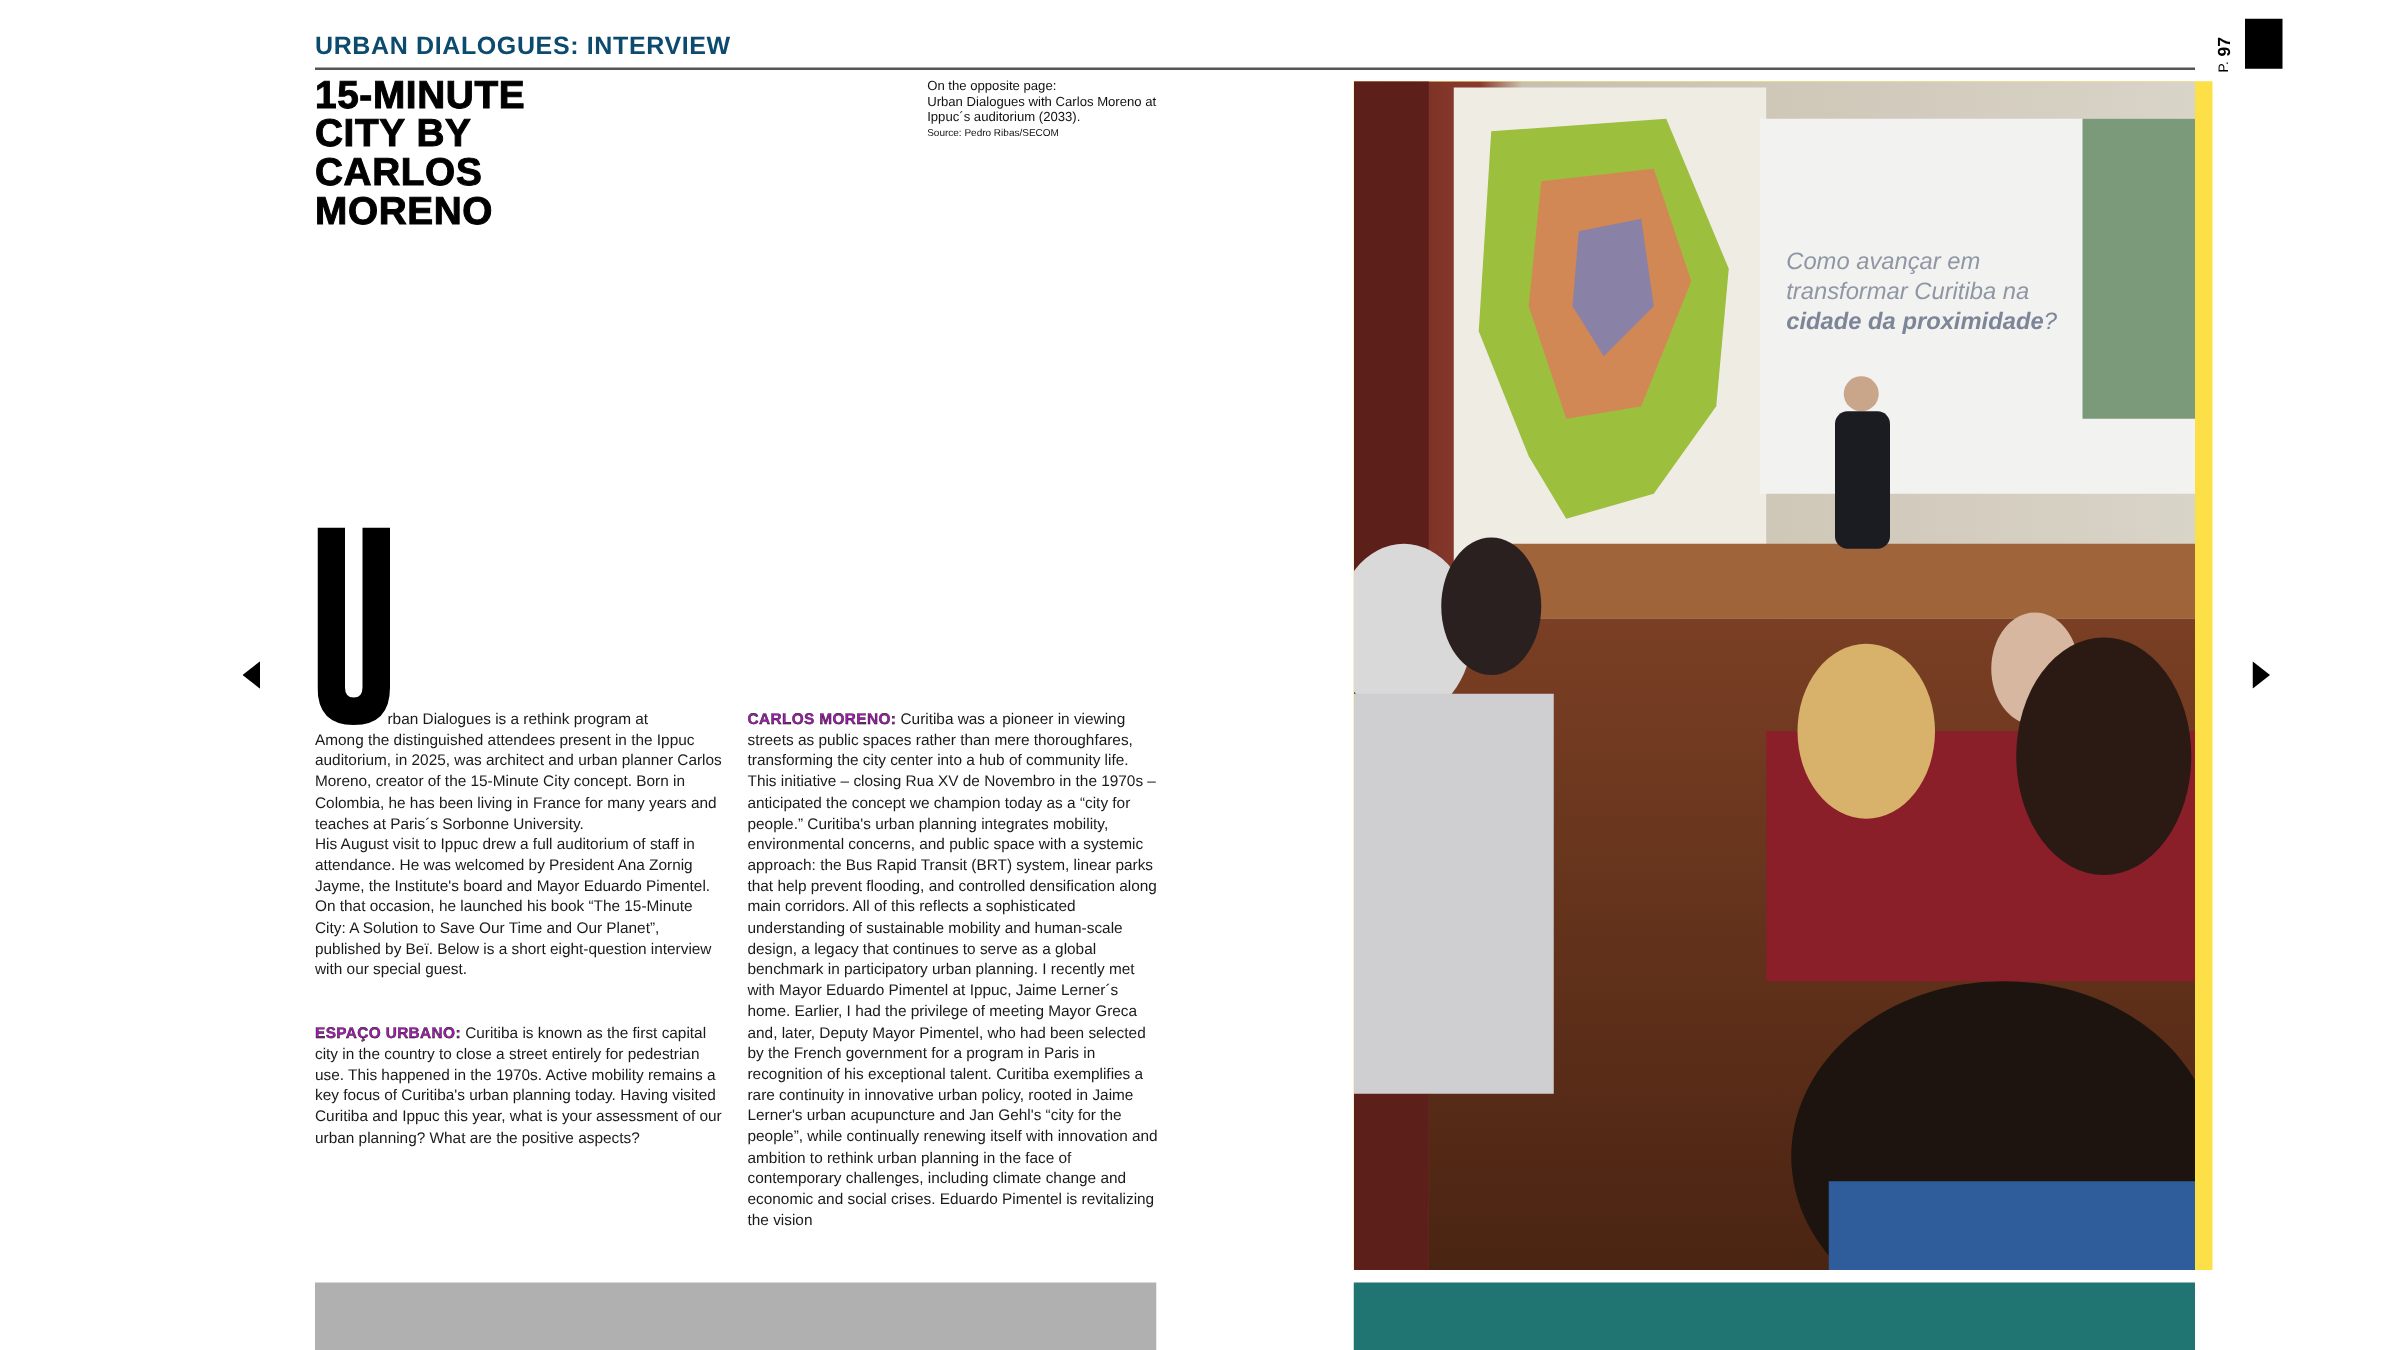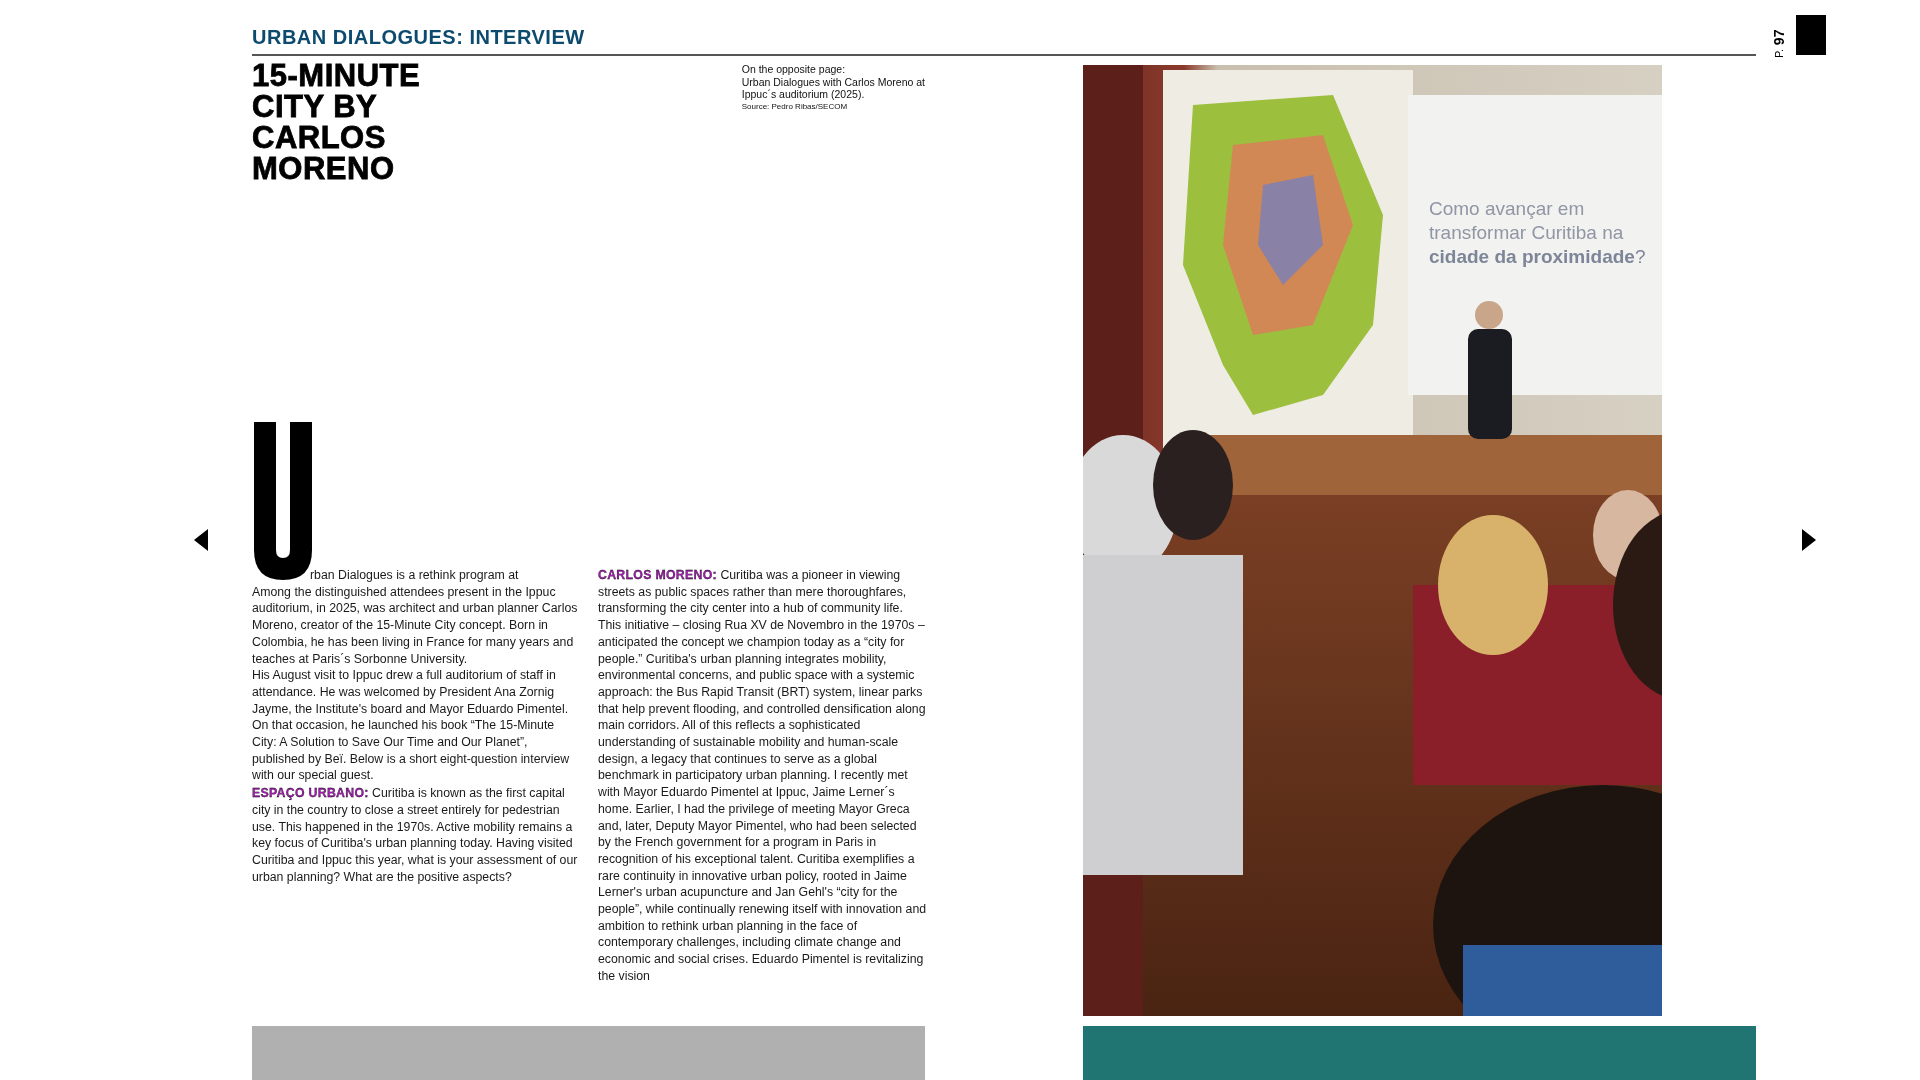--- a/index.html
+++ b/index.html
@@ -27,28 +27,29 @@
   .caption .source { font-size:8px; line-height:11px; }
   .dropcap {
     position:absolute; left:254px; top:422px; width:58px; height:158px;
   }
   .col {
     position:absolute; font-size:12.3px; line-height:16.7px; color:#1a1a1a;
   }
   .col1 { left:252px; top:567px; width:330px; }
   .col2 { left:598px; top:567px; width:330px; }
   .col p { margin:0; }
-  .col p.gap { margin-top:1px; }
+  .col p.gap { margin-top:34px; }
   .col .indent-first { display:block; padding-left:58px; }
   .speaker { font-weight:900; letter-spacing:0.3px; -webkit-text-stroke:0.3px #000; color:#a21caf; }
   .gray-block { position:absolute; left:252px; top:1026px; width:673px; height:61px; background:#b0b0b0; }
   .teal-block { position:absolute; left:1083px; top:1026px; width:673px; height:61px; background:#207572; }
   .photo {
-    position:absolute; left:1083px; top:65px; width:579px; height:951px; overflow:hidden;
-    background:#15803d;
+    position:absolute; left:1083px; top:65px; width:687px; height:951px; overflow:hidden;
+    background:#fde047;
+    font-style:italic;
   }
   .page-marker { position:absolute; left:1770px; top:12px; width:60px; height:48px; }
   .page-num {
     position:absolute; left:1771px; top:14px; width:20px; height:44px;
     writing-mode:vertical-rl; transform:rotate(180deg);
     font-size:14px; font-weight:900; color:#000; text-align:left; white-space:nowrap;
   }
   .page-num .p { font-weight:400; font-size:11px; }
   .page-block { position:absolute; left:1796px; top:15px; width:30px; height:40px; background:#000; }
   .nav-arrow { position:absolute; top:529px; width:14px; height:22px; cursor:pointer; }
@@ -72,21 +73,21 @@
 <h1 class="title">
   <span>15-MINUTE</span>
   <span>CITY BY</span>
   <span>CARLOS</span>
   <span>MORENO</span>
 </h1>
 
 <div class="caption">
   <div>On the opposite page:</div>
   <div>Urban Dialogues with Carlos Moreno at</div>
-  <div>Ippuc´s auditorium (2025).</div>
+  <div>Ippuc´s auditorium (2033).</div>
   <div class="source">Source: Pedro Ribas/SECOM</div>
 </div>
 
 <svg class="dropcap" viewBox="0 0 58 158" width="58" height="158">
   <path d="M0 0 H22 V128 Q22 136 29 136 Q36 136 36 128 V0 H58 V128 Q58 158 29 158 Q0 158 0 128 Z" fill="#000"></path>
 </svg>
 
 <div class="col col1">
   <p>
     <span class="indent-first">rban Dialogues is a rethink program at</span>

